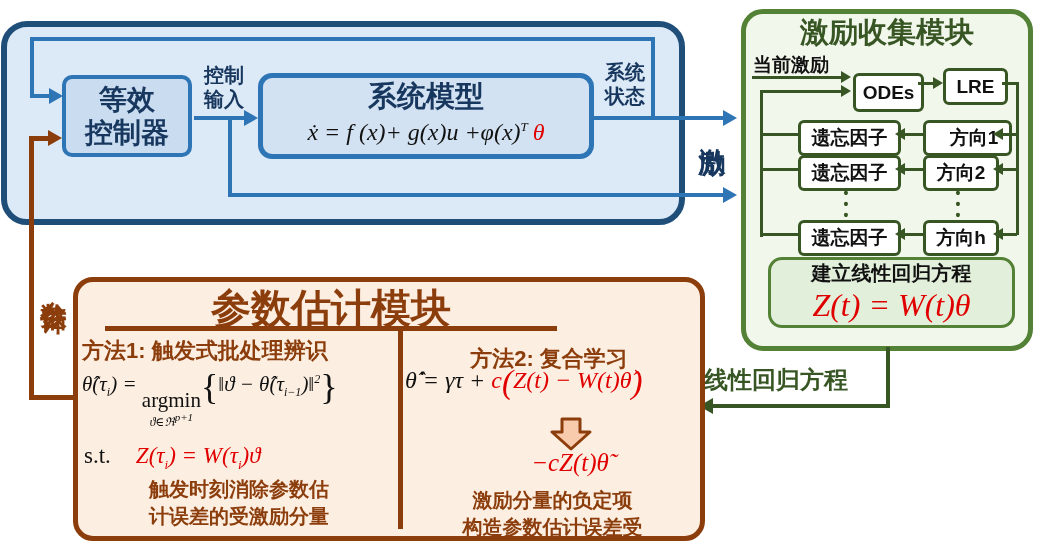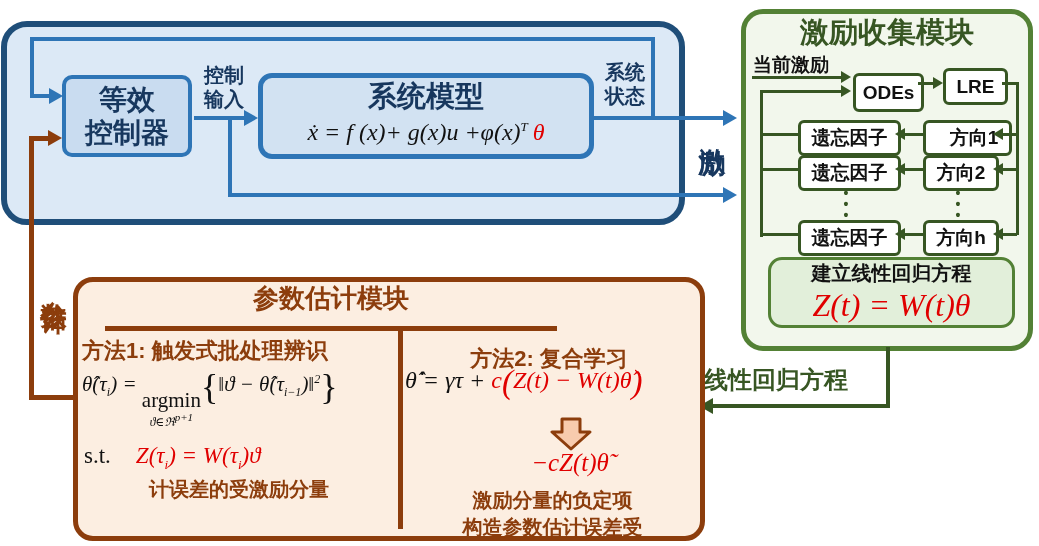--- a/index.html
+++ b/index.html
@@ -46,21 +46,21 @@
   .cur-exc{left:753px;top:52px;font-weight:bold;font-size:19px;color:#111;}
   .gbox{position:absolute;background:#fff;border:3px solid #375623;border-radius:6px;
     display:flex;align-items:center;justify-content:center;font-weight:bold;font-size:19px;color:#111;}
   .vdots{position:absolute;white-space:pre-line;font-size:14px;line-height:11px;font-weight:bold;color:#375623;text-align:center;}
   .lre-eq-box{left:768px;top:257px;width:241px;height:65px;background:#E2EFDA;border:3px solid #538135;
     border-radius:14px;text-align:center;}
   .lre-eq-box .cap{font-weight:bold;font-size:20px;color:#111;margin-top:0;}
   .lre-eq-box .eq{font-size:32px;}
   .lre-arrow-label{left:704px;top:364px;font-weight:bold;font-size:24px;color:#375623;}
   
-  .est-title{left:105px;top:281px;width:452px;text-align:center;font-weight:bold;font-size:26px;color:#8C3D0C;}
+  .est-title{left:105px;top:281px;width:452px;text-align:center;font-weight:bold;font-size:40px;color:#8C3D0C;}
   .m-head{font-weight:bold;font-size:22px;color:#8C3D0C;}
   .m-caption{font-weight:bold;font-size:20px;line-height:27px;color:#8C3D0C;text-align:center;}
   .param-est-label{left:37px;top:279px;font-size:26px;color:#8C3D0C;letter-spacing:3px;}
   .m1-eq{left:82px;top:366px;width:316px;font-size:21px;}
   .m1-eq sub,.m1-eq sup{font-size:12px;font-style:italic;}
   .argmin-stack{display:inline-flex;flex-direction:column;align-items:center;vertical-align:-16px;}
   .argmin-stack .under{font-size:12px;margin-top:-2px;}
   .argmin-stack .under sup{font-size:11px;}
   .brace{font-size:36px;font-style:normal;vertical-align:-8px;font-weight:normal;}
   .m1-st{left:84px;top:443px;font-size:23px;}
@@ -208,20 +208,21 @@
   <div class="abs eq it m1-eq">
     <span>θ̂(τ</span><sub>i</sub><span>) = </span><span class="argmin-stack">
         <span class="rm">argmin</span>
         <span class="under"><span>ϑ∈ℜ</span><sup>p+1</sup></span>
       </span><span class="brace">{</span><span>‖ϑ − θ̂(τ</span><sub>i−1</sub><span>)‖</span><sup>2</sup><span class="brace">}</span>
   </div>
   <div class="abs eq m1-st">
     <span class="rm">s.t.</span><span class="red it"><span>Z(τ</span><sub>i</sub><span>) = W(τ</span><sub>i</sub><span>)ϑ</span></span>
   </div>
   <div class="abs m-caption" style="left:84px;top:476px;width:310px;">
+    <div>触发时刻消除参数估</div>
     <div>计误差的受激励分量</div>
   </div>
 
   <div class="abs m-head" style="left:403px;top:344px;width:292px;text-align:center;">方法2: 复合学习</div>
   <div class="abs eq it m2-eq">
     <span>θ̂̇ = γτ + </span><span class="red">c</span><span class="red paren">(</span><span class="red">Z(t) − W(t)θ̂</span><span class="red paren">)</span>
   </div>
   <svg class="abs" style="left:550px;top:417px;" width="42" height="34" viewBox="0 0 42 34">
     <polygon points="12,2 30,2 30,15 40,15 21,32 2,15 12,15" fill="#F8CBAD" stroke="#8C3D0C" stroke-width="3" stroke-linejoin="round"></polygon>
   </svg>

